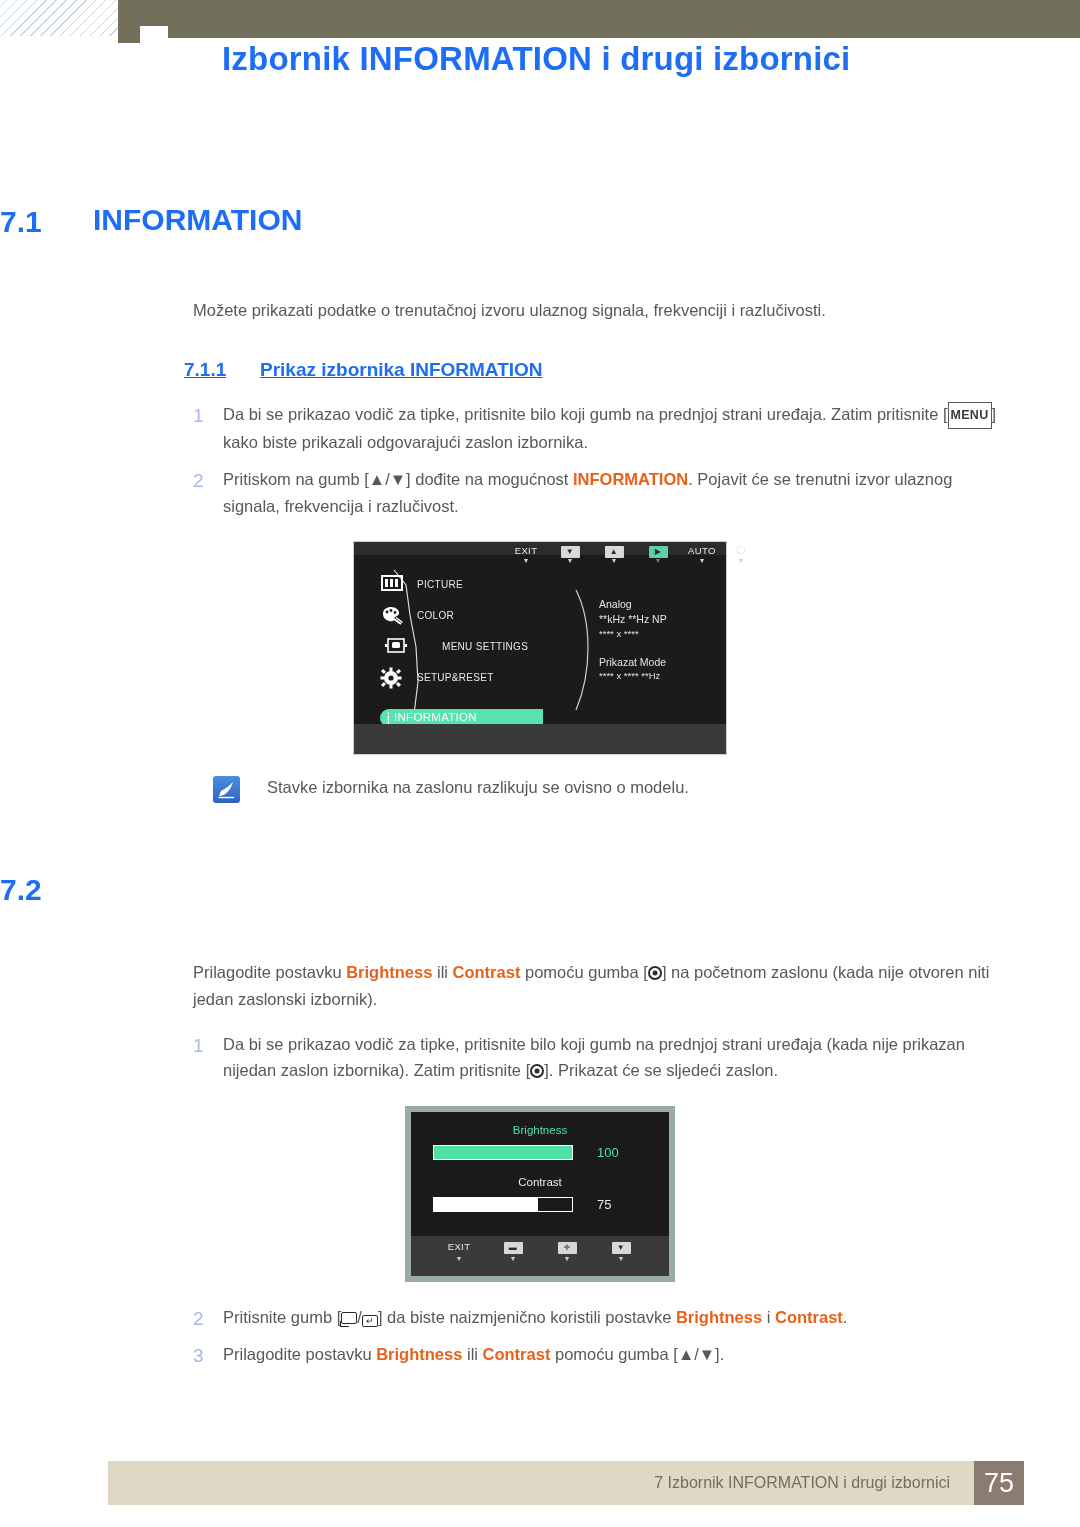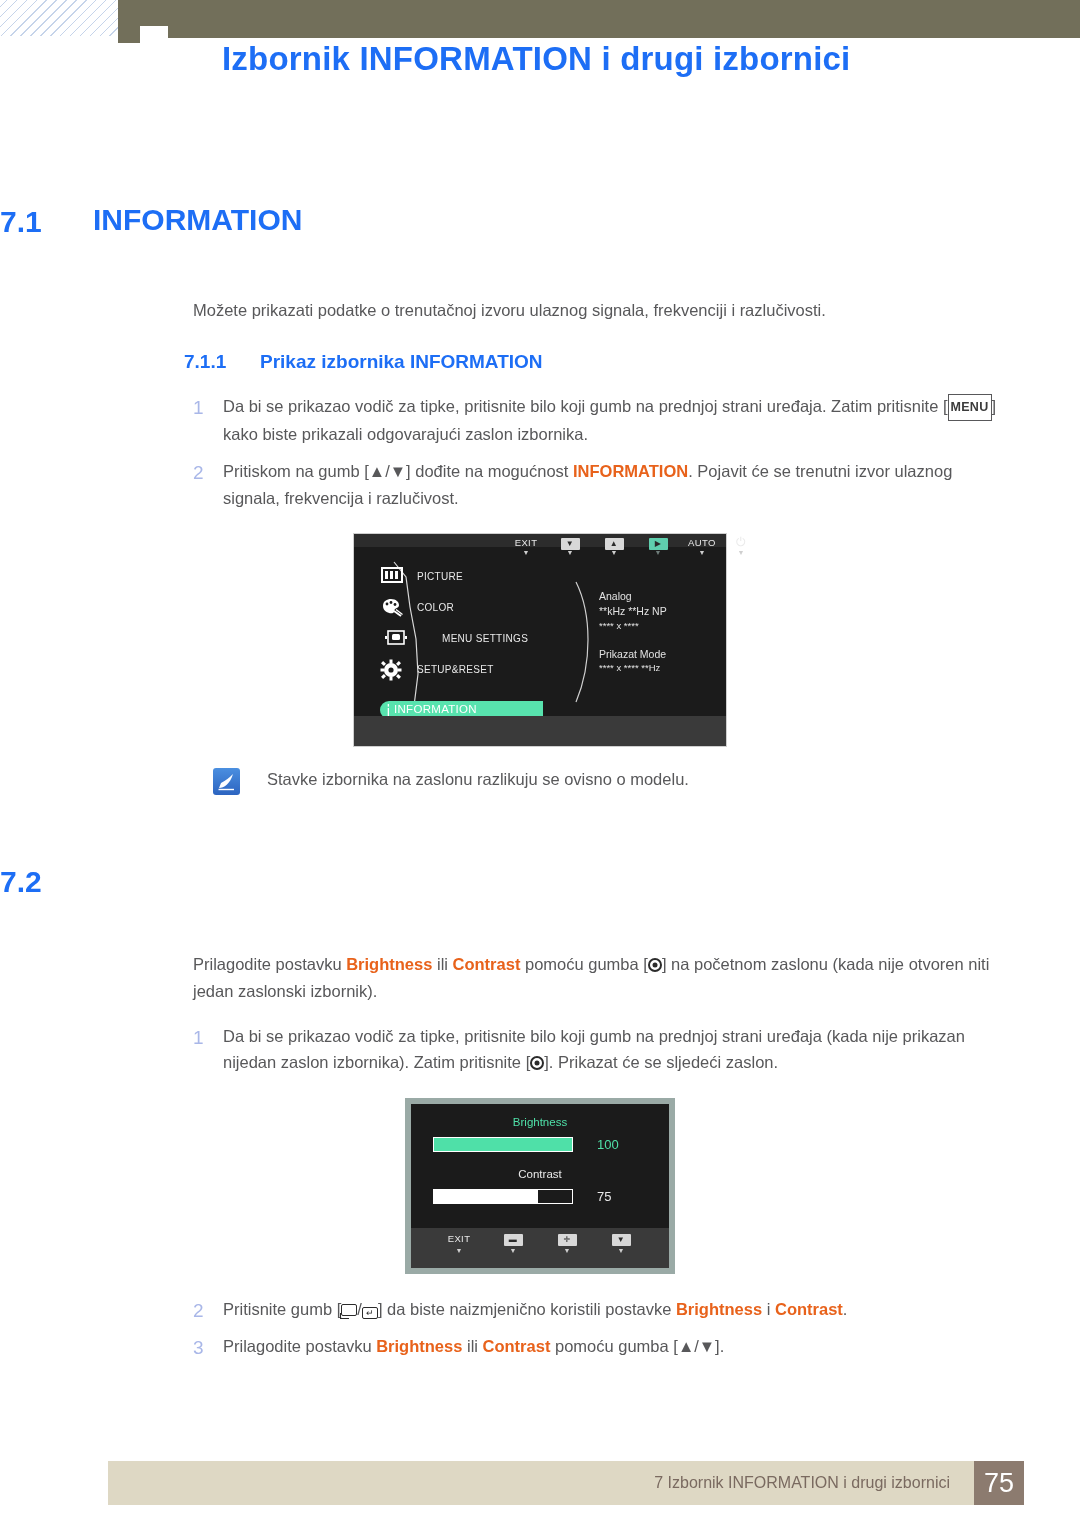--- a/index.html
+++ b/index.html
@@ -44,21 +44,21 @@
 
   .h1-row { display:flex; align-items:flex-end; }
   .h1-row .num { font-size:30px; font-weight:bold; color:#1d6ef5; width:93px; flex:none; }
   .h1-row .txt { font-size:30px; font-weight:bold; color:#1d6ef5; line-height:1.22; }
 
   .body-p {
     margin-left:193px; margin-right:90px;
     font-size:16.5px; line-height:1.62; color:#58585a;
   }
 
-  .h3-row { margin-left:184px; display:flex; align-items:flex-start; margin-top:28px; }
+  .h3-row { margin-left:184px; display:flex; align-items:flex-start; margin-top:36px;text-decoration:underline; }
   .h3-row .num { font-size:19px; font-weight:bold; color:#1d6ef5; width:76px; flex:none; }
   .h3-row .txt { font-size:19px; font-weight:bold; color:#1d6ef5; }
 
   .step { display:flex; margin-left:193px; margin-right:80px; margin-top:14px; }
   .step .sn {
     width:30px; flex:none;
     font-size:19px; color:#a9b7e8; font-weight:normal;
     line-height:1.62;
   }
   .step .stxt { font-size:16.5px; line-height:1.62; color:#58585a; }

